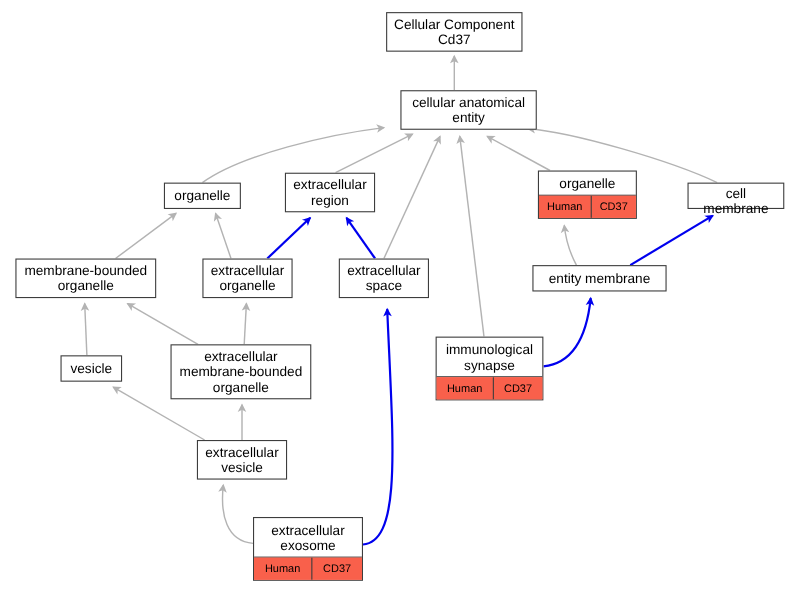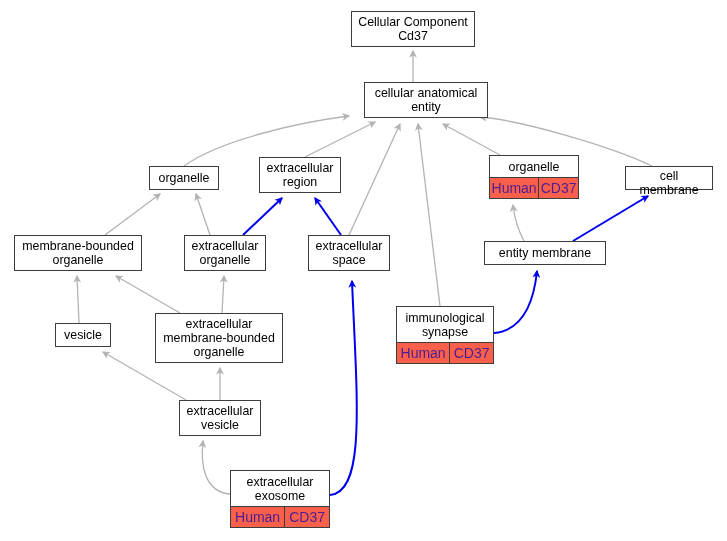--- a/index.html
+++ b/index.html
@@ -46,22 +46,22 @@
     display:flex;
     flex-direction:row;
     height:20px;
     background:#f9604b;
   }
   .anno .cell{
     flex:1 1 auto;
     display:flex;
     align-items:center;
     justify-content:center;
-    font-size:14px;
-    color:#4c1d95;
+    font-size:10px;
+    color:#000000;
     background:#f9604b;
     box-sizing:border-box;
   }
   .anno .cell.sp{
     border-left:1.6px solid #3d3d3d;
   }
 </style>
 </head>
 <body>
 

